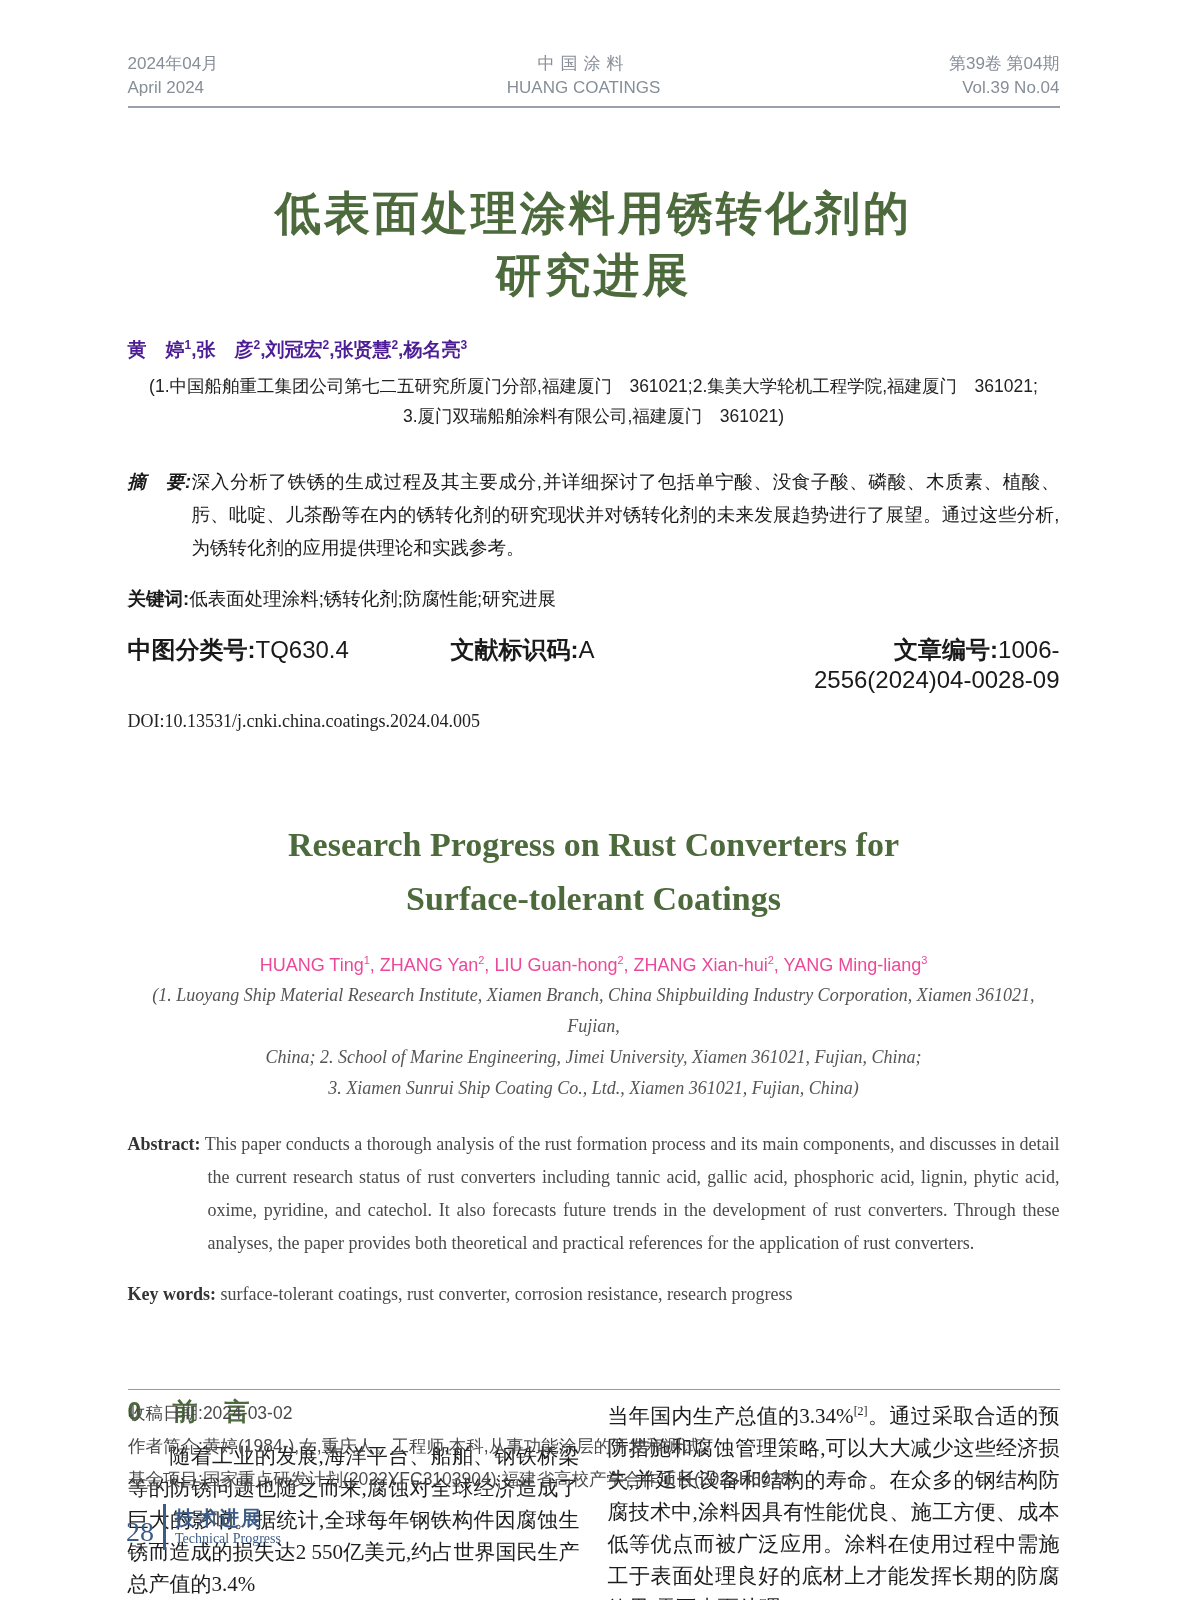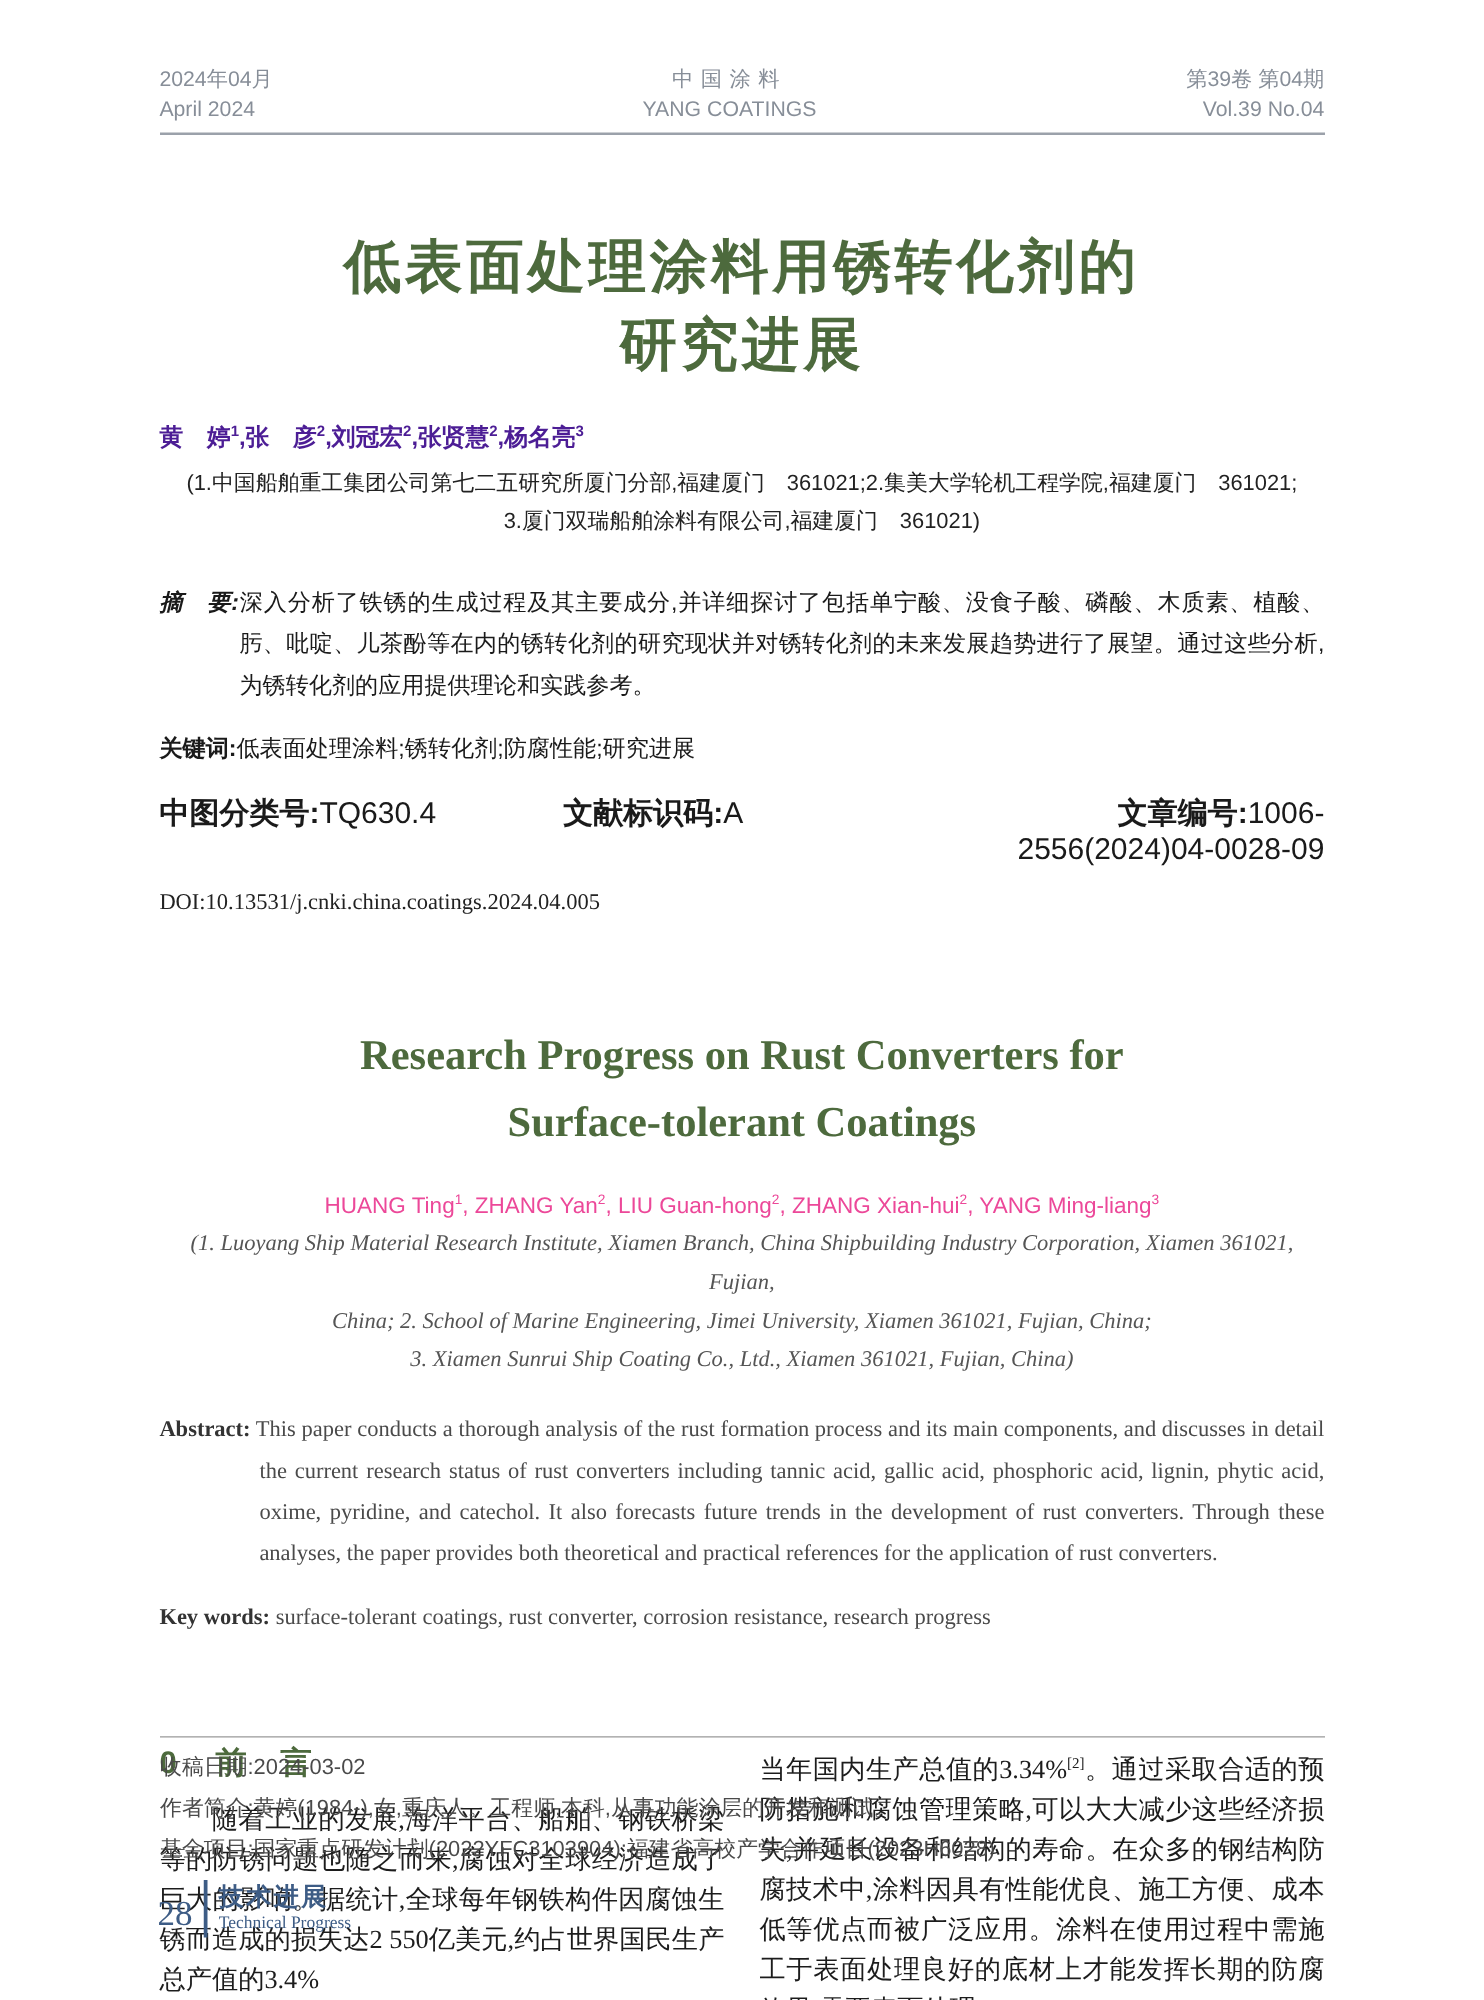--- a/index.html
+++ b/index.html
@@ -111,21 +111,21 @@
 <div class="page">
   <div class="content">
 
     <div class="journal-header">
       <div class="jh-col jh-left">
         <div>2024年04月</div>
         <div>April 2024</div>
       </div>
       <div class="jh-col jh-center">
         <div class="cn">中国涂料</div>
-        <div>YANG COATINGS</div>
+        <div>HUANG COATINGS</div>
       </div>
       <div class="jh-col jh-right">
         <div>第39卷 第04期</div>
         <div>Vol.39 No.04</div>
       </div>
     </div>
 
     <h1 class="title-cn">
       <div>低表面处理涂料用锈转化剂的</div>
       <div>研究进展</div>

